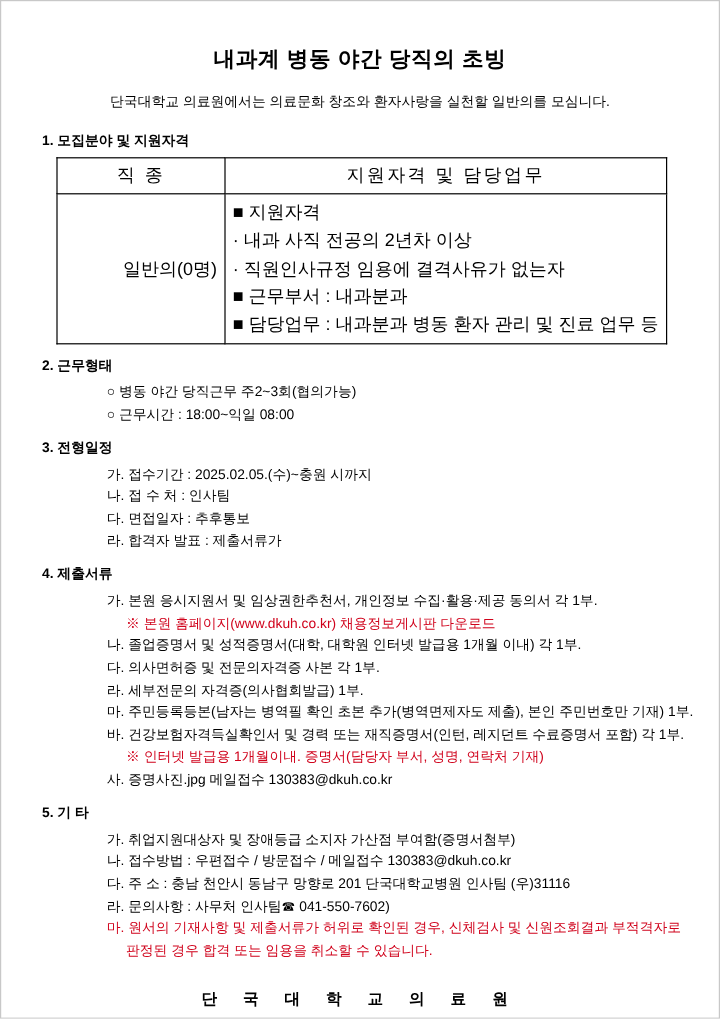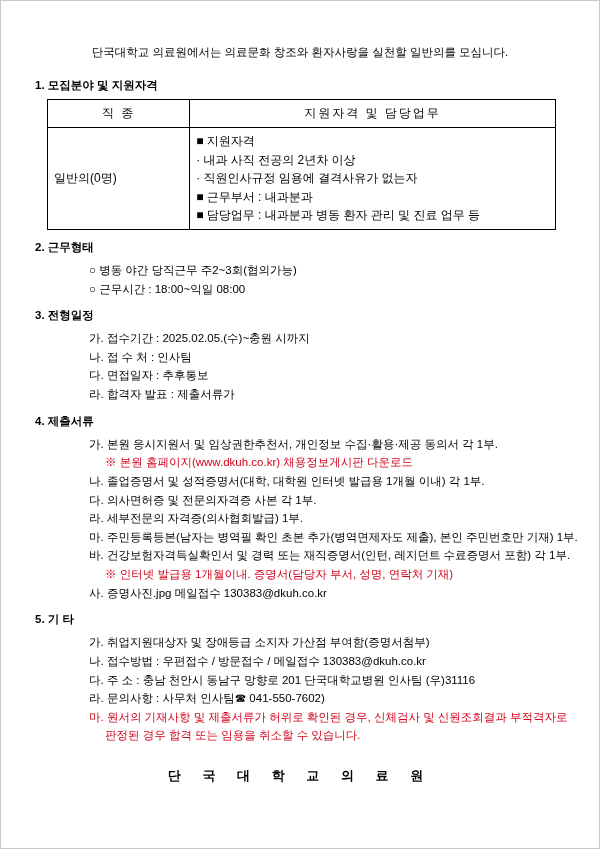--- a/index.html
+++ b/index.html
@@ -44,32 +44,32 @@
     margin: 0 0 6px 0;
   }
   table.qual {
     border-collapse: collapse;
     width: 100%;
     margin: 4px 0 4px 12px;
     width: 96%;
   }
   table.qual th, table.qual td {
     border: 1px solid #000;
-    font-size: 12px;
+    font-size: 15px;
     padding: 4px 6px;
   }
   table.qual th {
     font-weight: normal;
     text-align: center;
     letter-spacing: 2px;
     padding: 5px 4px;
   }
   td.job-col {
     width: 28%;
-    text-align: left;
+    text-align: right;
     vertical-align: middle;
   }
   td.duty-col {
     width: 72%;
     vertical-align: middle;
     line-height: 1.55;
     padding-left: 10px;
     margin-top: 12px;
   }
   .duty-line {
@@ -101,20 +101,21 @@
   }
   .sec-body {
     margin-top: 2px;
   }
 </style>
 </head>
 <body>
 
 <div class="page">
 
+  <div class="doc-title">내과계 병동 야간 당직의 초빙</div>
   <div class="doc-sub">단국대학교 의료원에서는 의료문화 창조와 환자사랑을 실천할 일반의를 모심니다.</div>
 
   <div class="section">
     <div class="sec-head">1. 모집분야 및 지원자격</div>
     <table class="qual">
       <thead>
         <tr>
           <th>직 종</th>
           <th>지원자격 및 담당업무</th>
         </tr>

